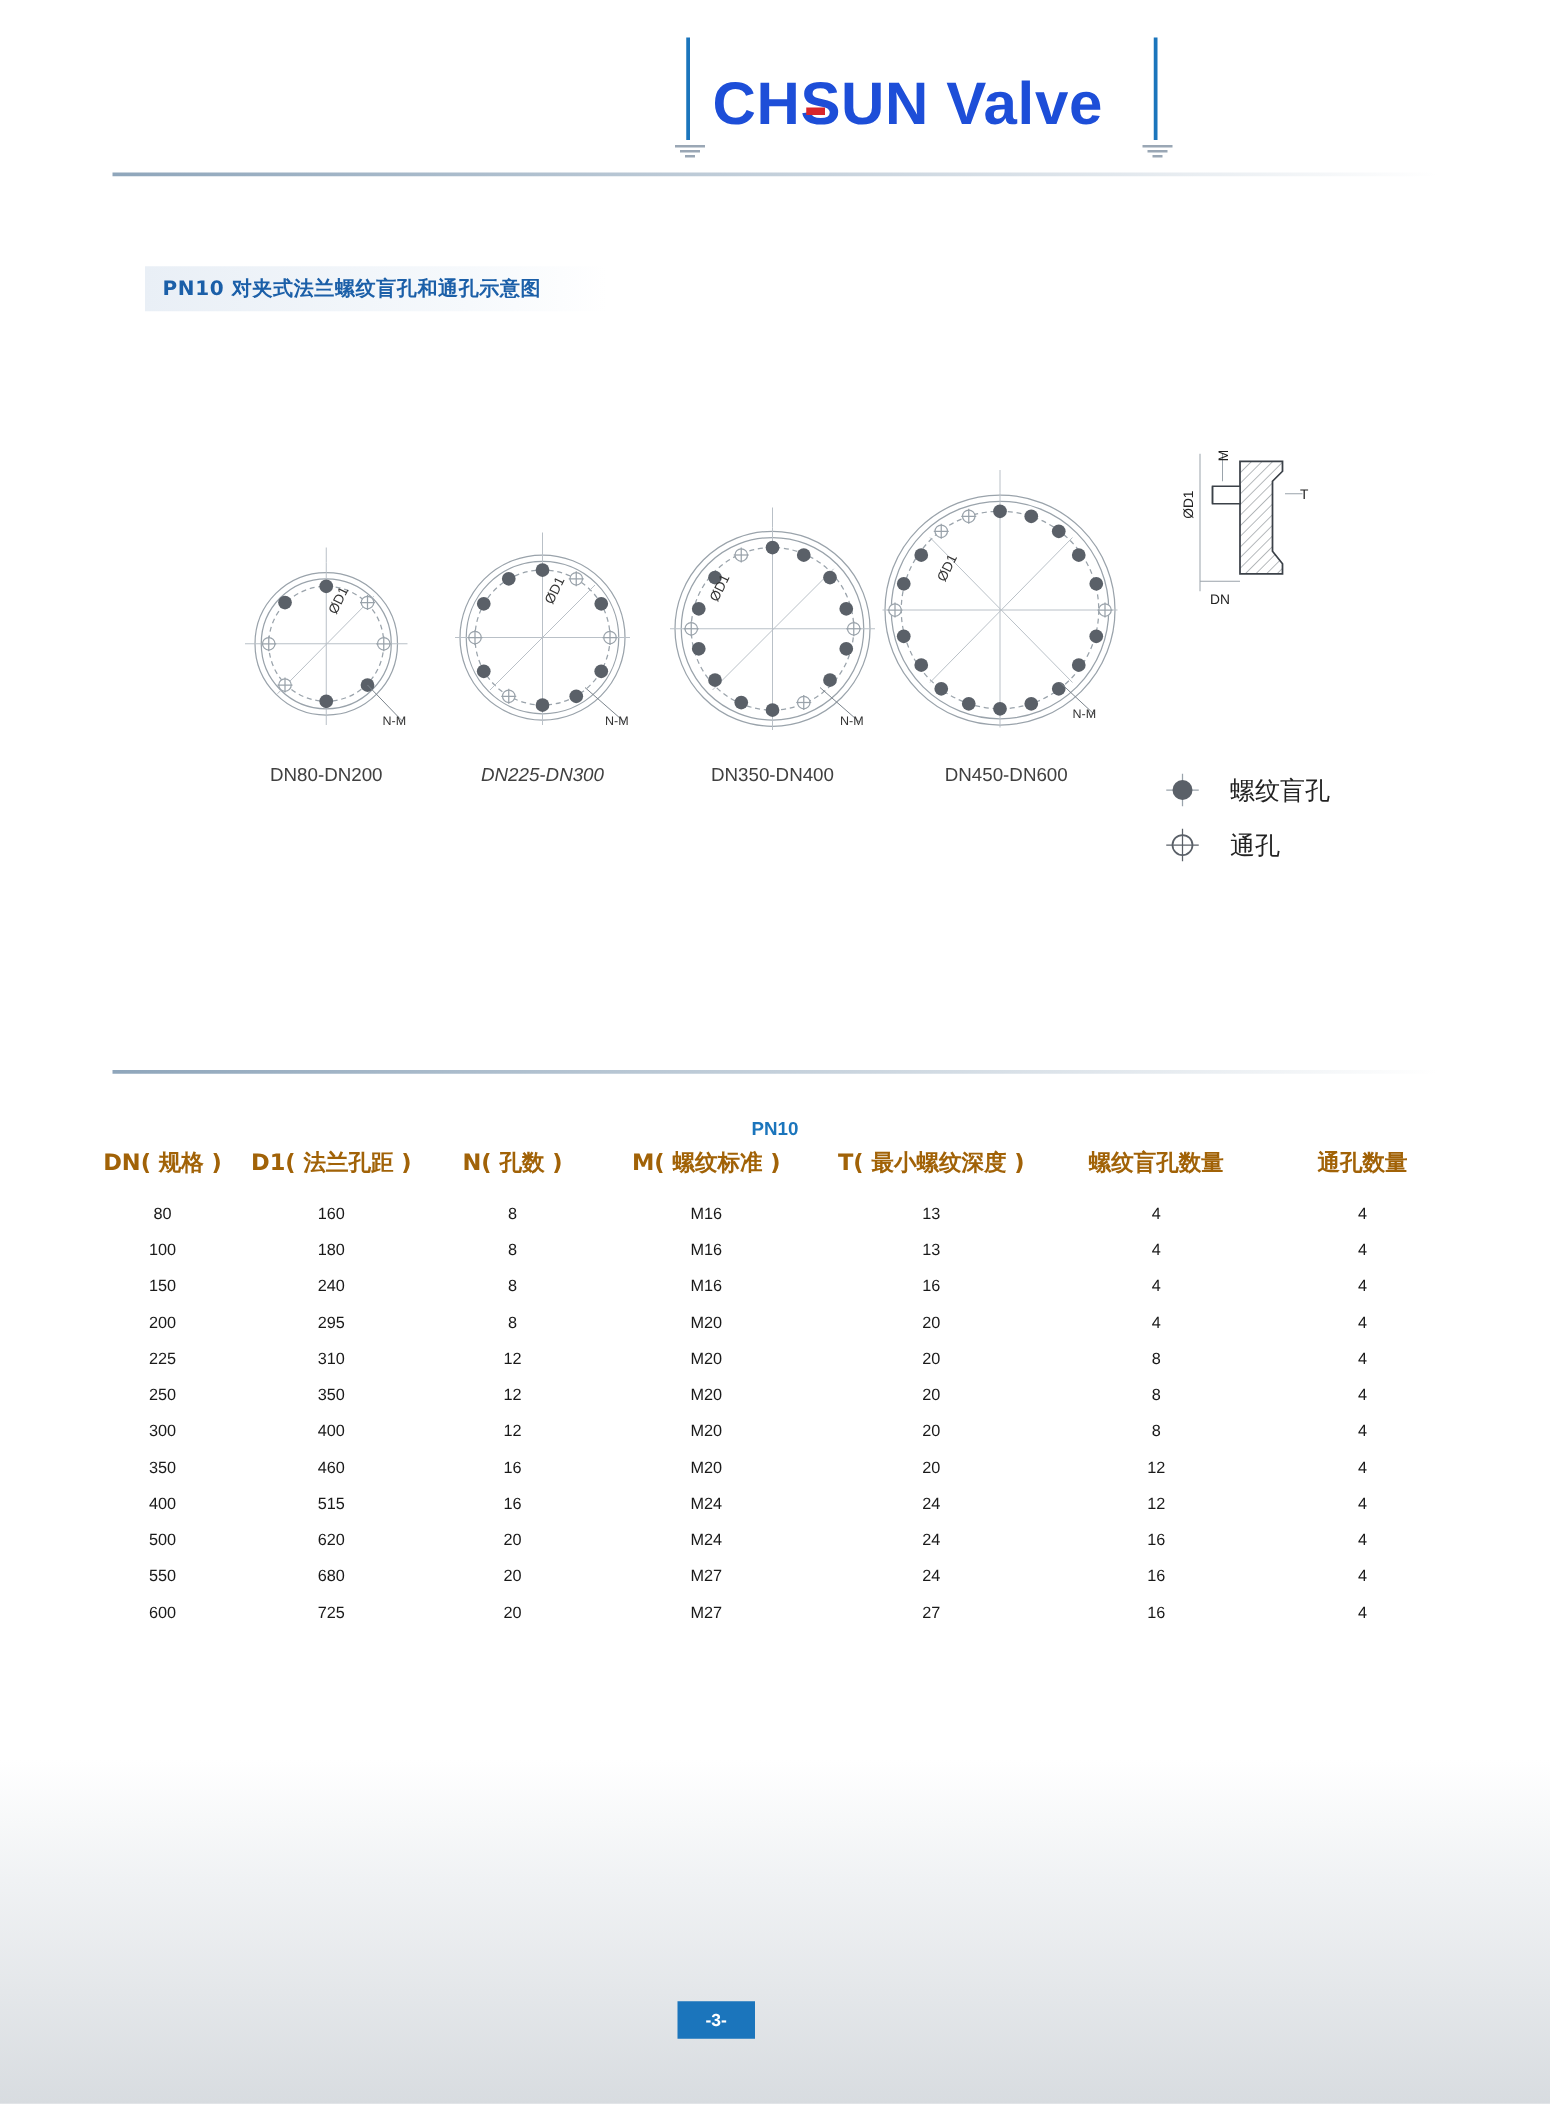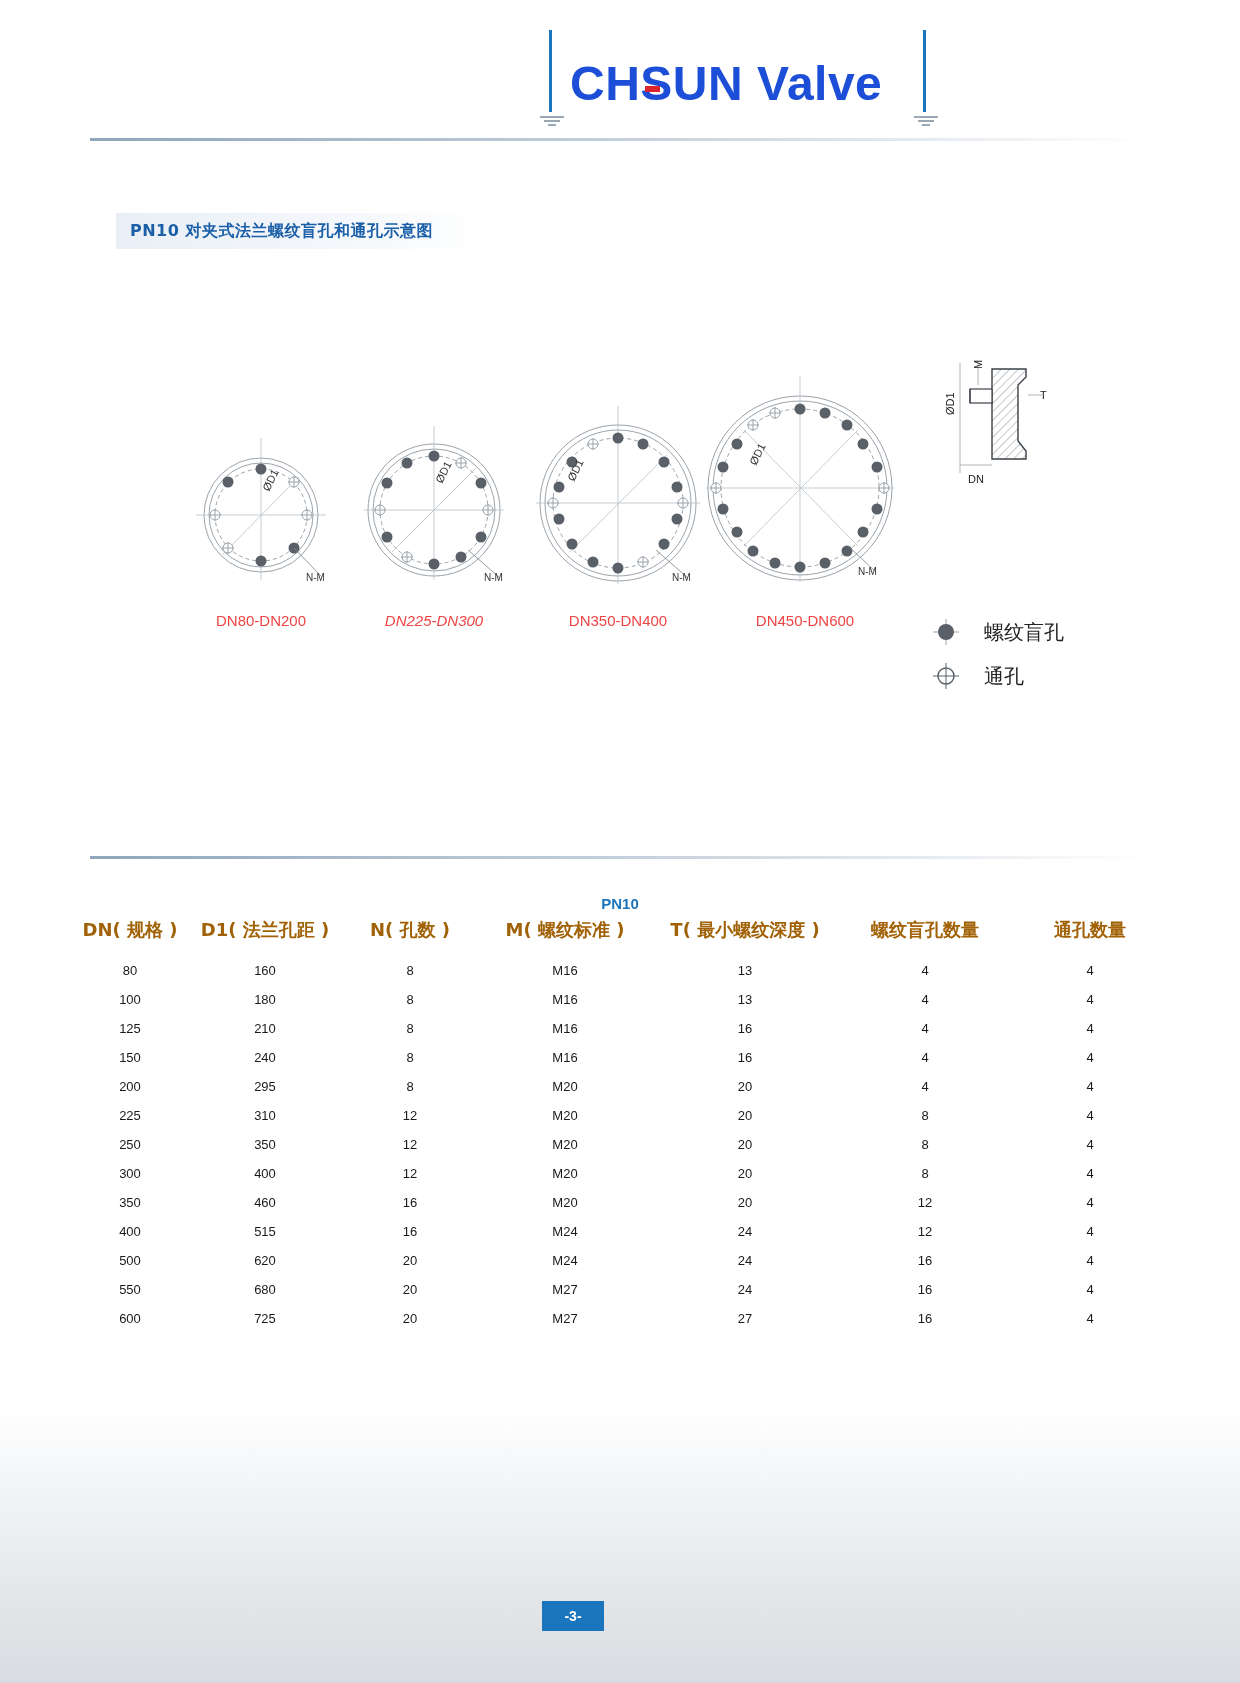--- a/index.html
+++ b/index.html
@@ -46,21 +46,21 @@
   .section-title span{
     color:#1b5fa8;font-size:16px;font-weight:bold;padding-left:14px;
     font-family:"DejaVu Sans", sans-serif;letter-spacing:0.5px;
   }
 
   
   .diagram-area{position:absolute;left:0;top:330px;width:1240px;height:420px;}
   .flange{position:absolute;}
   .flange svg{display:block;}
   .flange-label{
-    position:absolute;text-align:center;font-size:15px;color:#ef4444;
+    position:absolute;text-align:center;font-size:15px;color:#404040;
     font-family:"Liberation Sans", sans-serif;white-space:nowrap;
   }
   .nm-label{
     position:absolute;font-size:10px;color:#333;font-family:"Liberation Sans", sans-serif;
   }
   .section-view{position:absolute;left:930px;top:25px;}
   .legend{position:absolute;left:930px;top:280px;}
   .legend-row{display:flex;align-items:center;height:44px;}
   .legend-text{margin-left:22px;font-size:20px;color:#222;font-family:"DejaVu Sans", sans-serif;}
 
@@ -388,29 +388,20 @@
       <tr>
         <td>100</td>
         <td>180</td>
         <td>8</td>
         <td>M16</td>
         <td>13</td>
         <td>4</td>
         <td>4</td>
       </tr>
       <tr>
-        <td>125</td>
-        <td>210</td>
-        <td>8</td>
-        <td>M16</td>
-        <td>16</td>
-        <td>4</td>
-        <td>4</td>
-      </tr>
-      <tr>
         <td>150</td>
         <td>240</td>
         <td>8</td>
         <td>M16</td>
         <td>16</td>
         <td>4</td>
         <td>4</td>
       </tr>
       <tr>
         <td>200</td>

